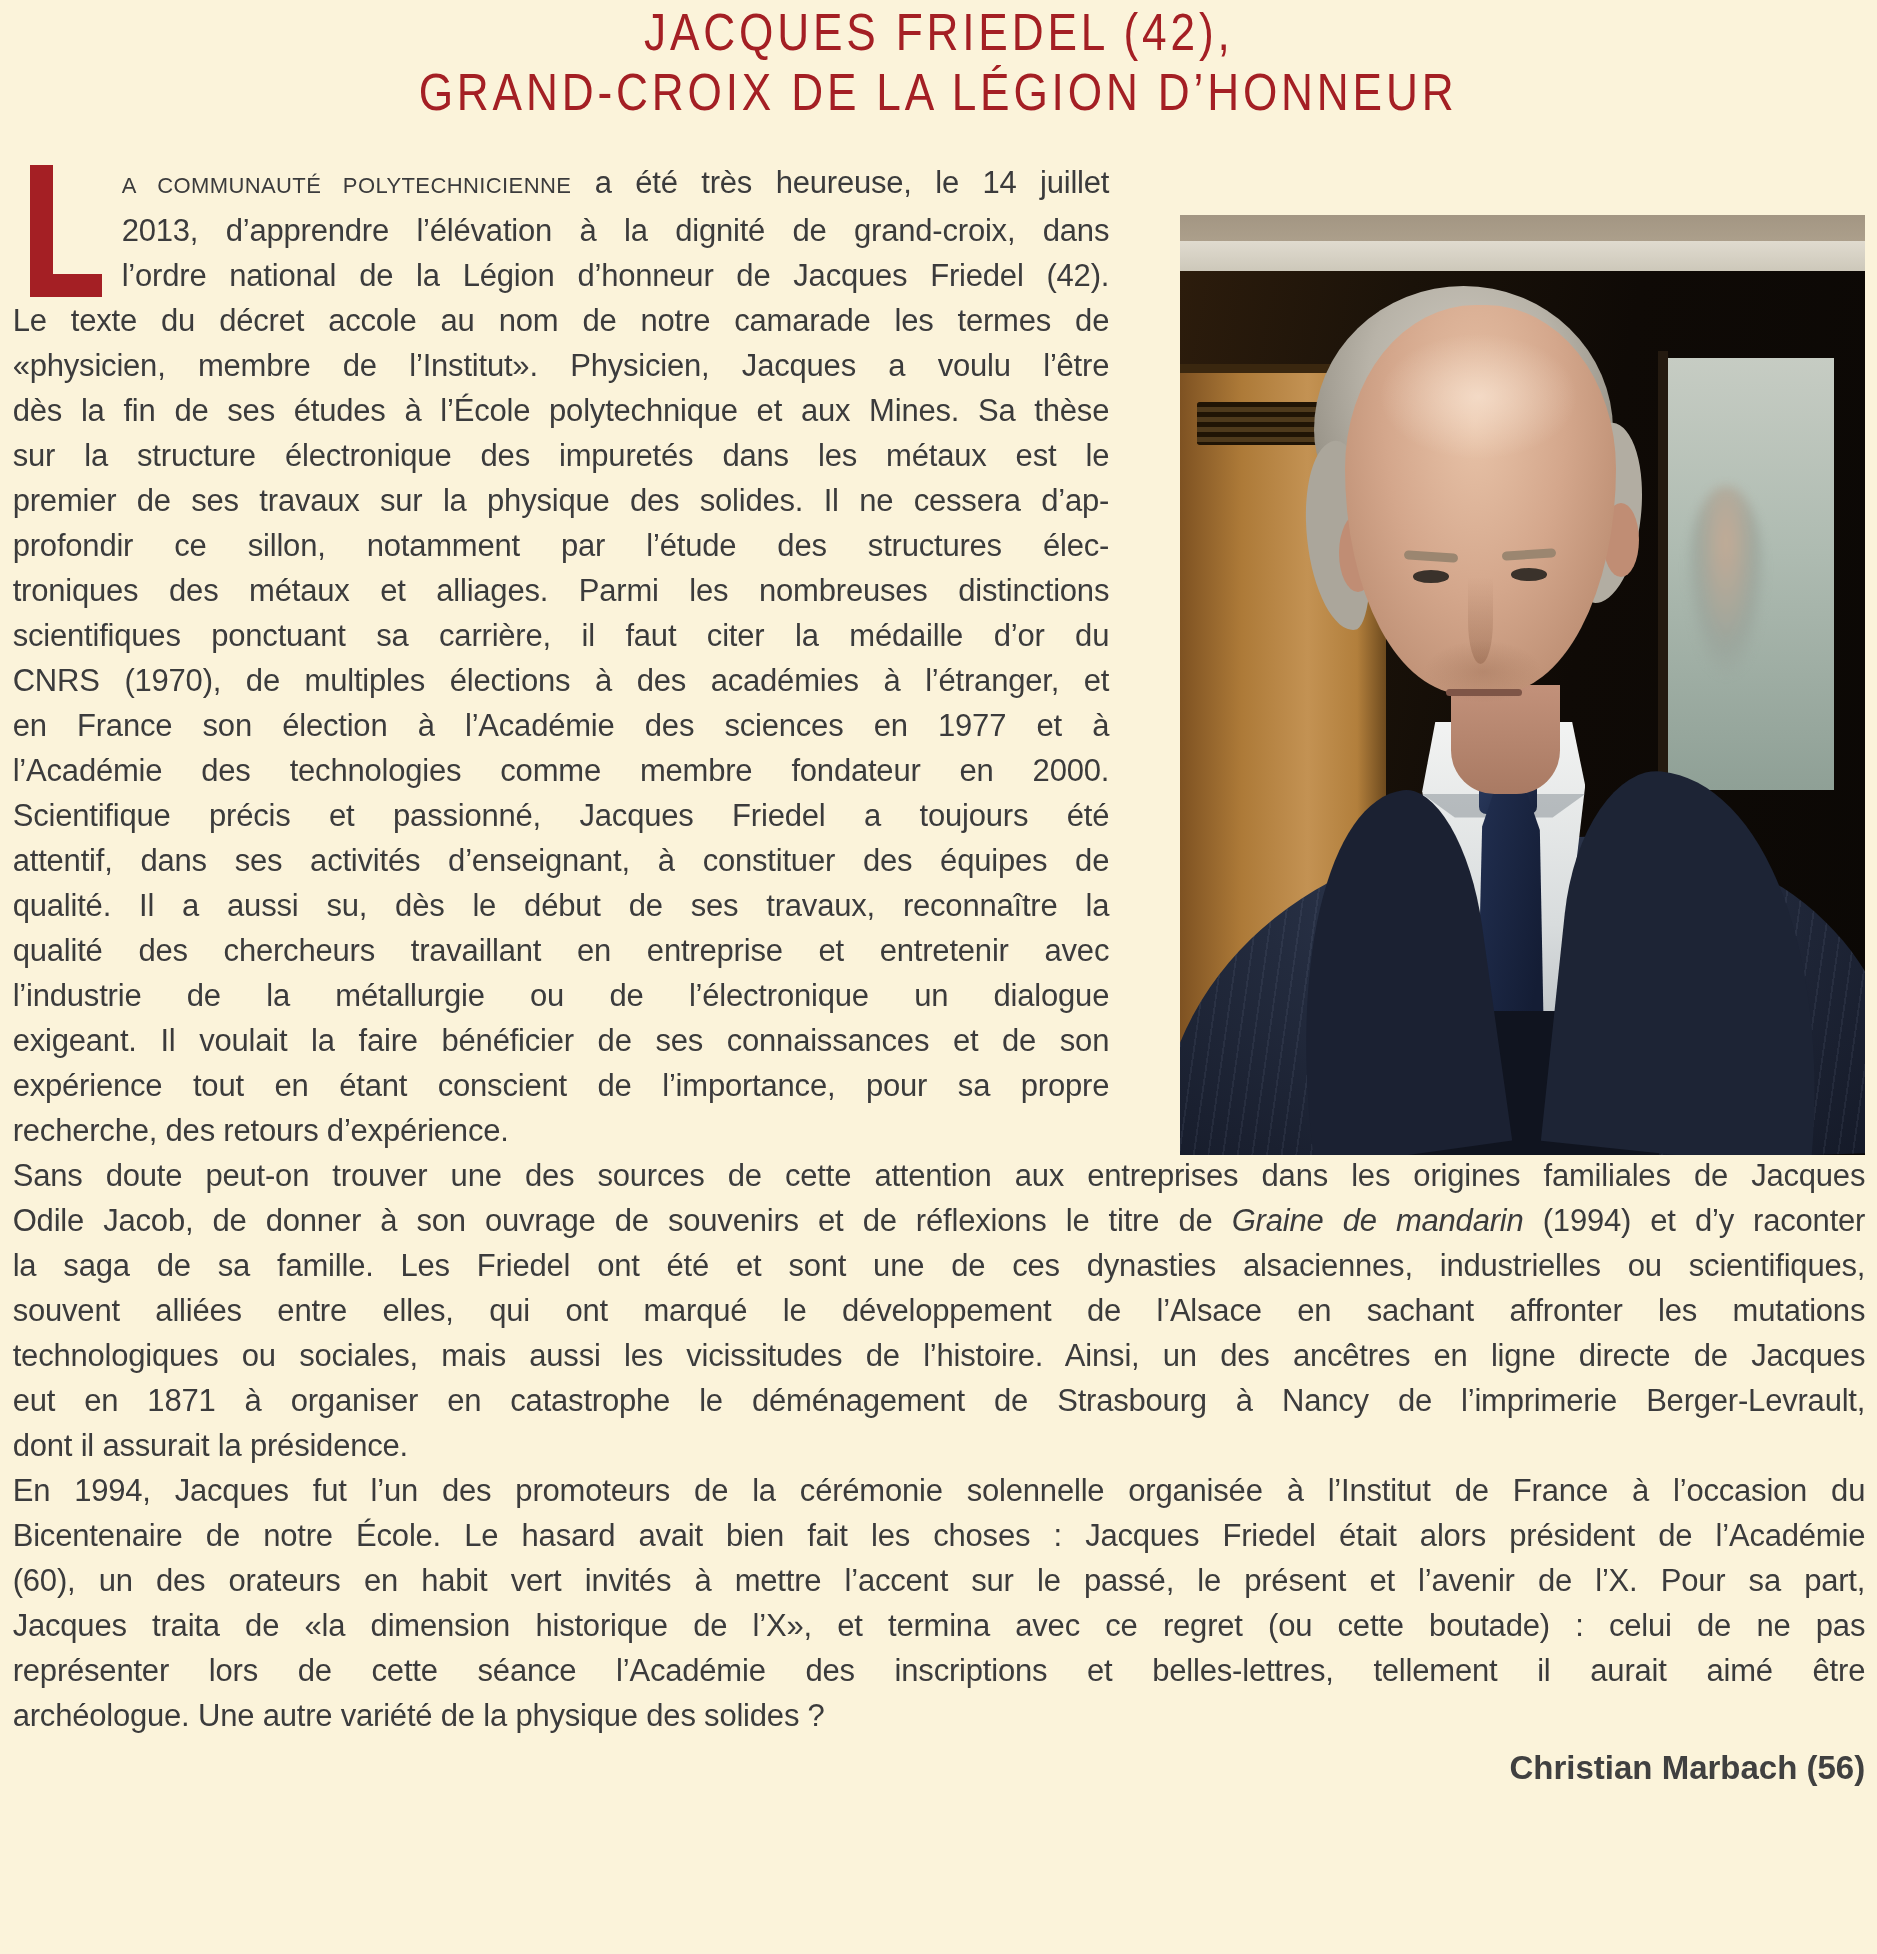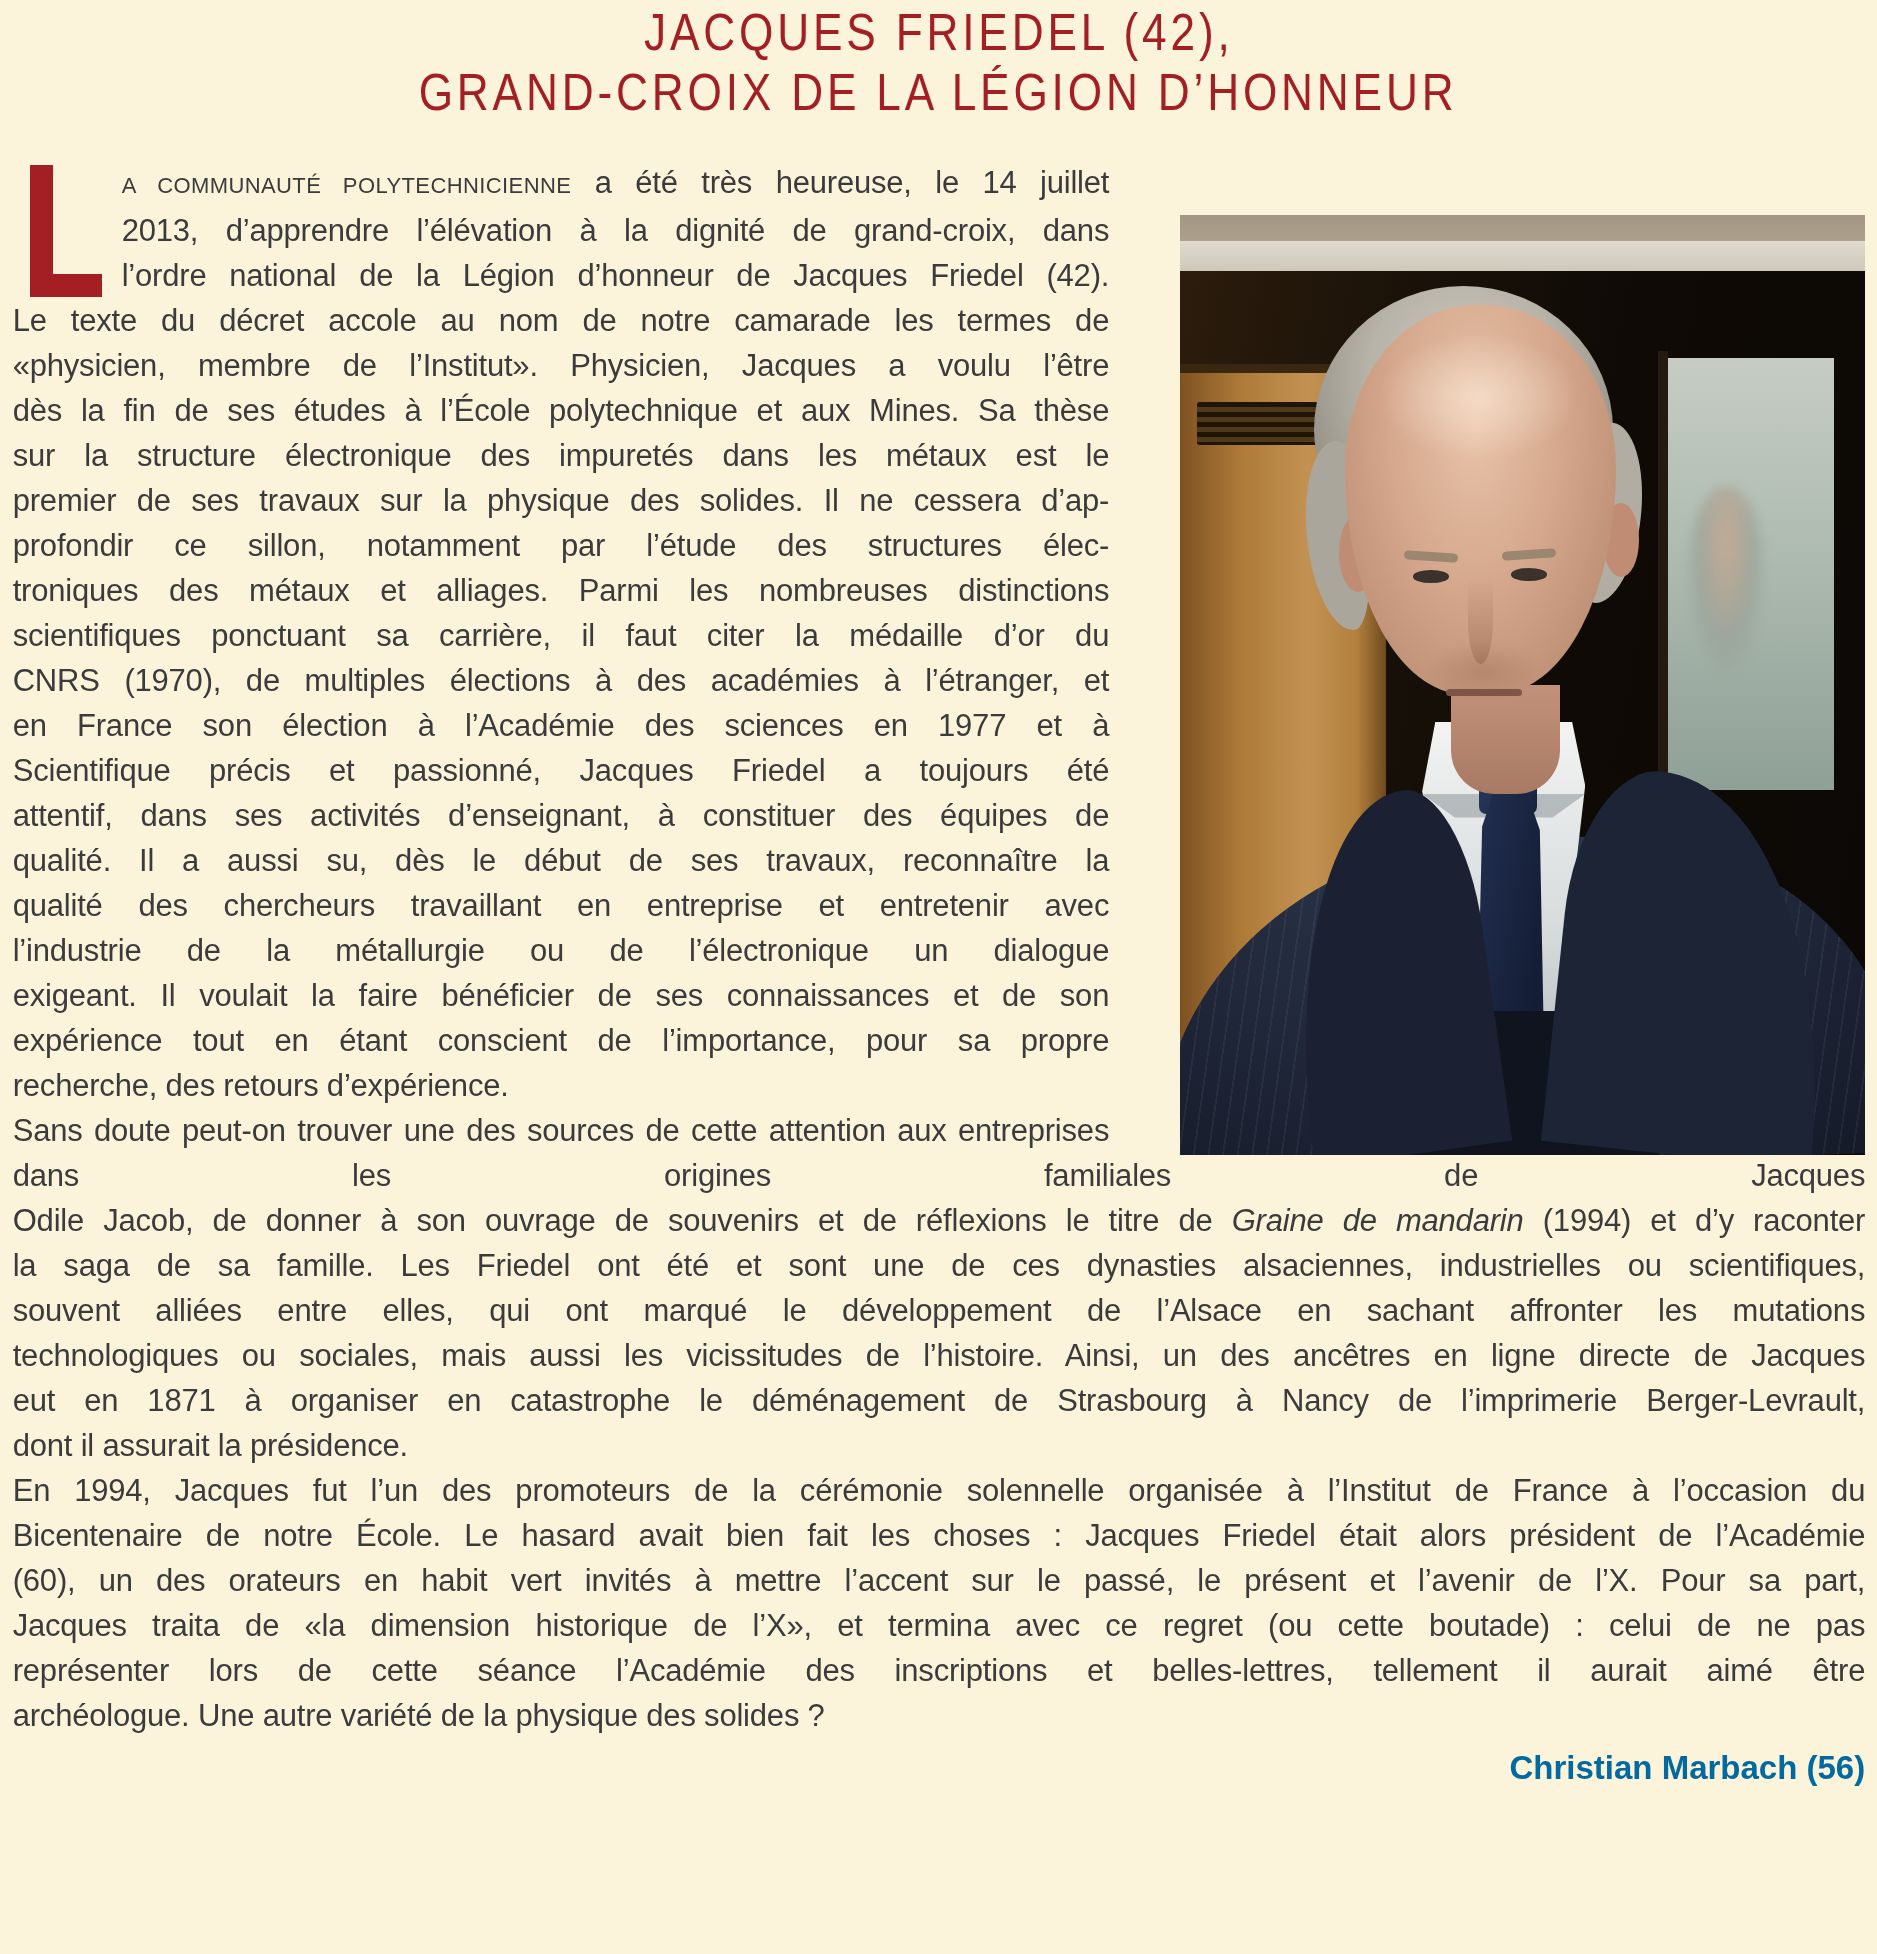--- a/index.html
+++ b/index.html
@@ -122,21 +122,21 @@
   .ph-chin-shade{left:244px;top:425px;width:118px;height:63px;border-radius:50%;
     background:radial-gradient(ellipse,rgba(120,75,50,.22),transparent 70%);}
   
   .signature{
     clear:both;
     margin-top:11px;
     padding-right:11.8px;
     text-align:right;
     font-weight:bold;
     font-size:33px;
-    color:#0369a1;
+    color:#404040;
   }
 </style>
 </head>
 <body>
 
 <div class="page">
 
   <div class="title">
     <div class="title-line"><span>JACQUES FRIEDEL (42),</span></div>
     <div class="title-line"><span>GRAND-CROIX DE LA LÉGION D’HONNEUR</span></div>
@@ -194,20 +194,21 @@
           <div class="jline">Le texte du décret accole au nom de notre camarade les termes de</div>
           <div class="jline">«physicien, membre de l’Institut». Physicien, Jacques a voulu l’être</div>
           <div class="jline">dès la fin de ses études à l’École polytechnique et aux Mines. Sa thèse</div>
           <div class="jline">sur la structure électronique des impuretés dans les métaux est le</div>
           <div class="jline">premier de ses travaux sur la physique des solides. Il ne cessera d’ap-</div>
           <div class="jline">profondir ce sillon, notamment par l’étude des structures élec-</div>
           <div class="jline">troniques des métaux et alliages. Parmi les nombreuses distinctions</div>
           <div class="jline">scientifiques ponctuant sa carrière, il faut citer la médaille d’or du</div>
           <div class="jline">CNRS (1970), de multiples élections à des académies à l’étranger, et</div>
           <div class="jline">en France son élection à l’Académie des sciences en 1977 et à</div>
+          <div class="jline">l’Académie des technologies comme membre fondateur en 2000.</div>
         </div>
     </div>
 
     <div class="para">
       <div>
           <div class="jline">Scientifique précis et passionné, Jacques Friedel a toujours été</div>
           <div class="jline">attentif, dans ses activités d’enseignant, à constituer des équipes de</div>
           <div class="jline">qualité. Il a aussi su, dès le début de ses travaux, reconnaître la</div>
           <div class="jline">qualité des chercheurs travaillant en entreprise et entretenir avec</div>
           <div class="jline">l’industrie de la métallurgie ou de l’électronique un dialogue</div>

